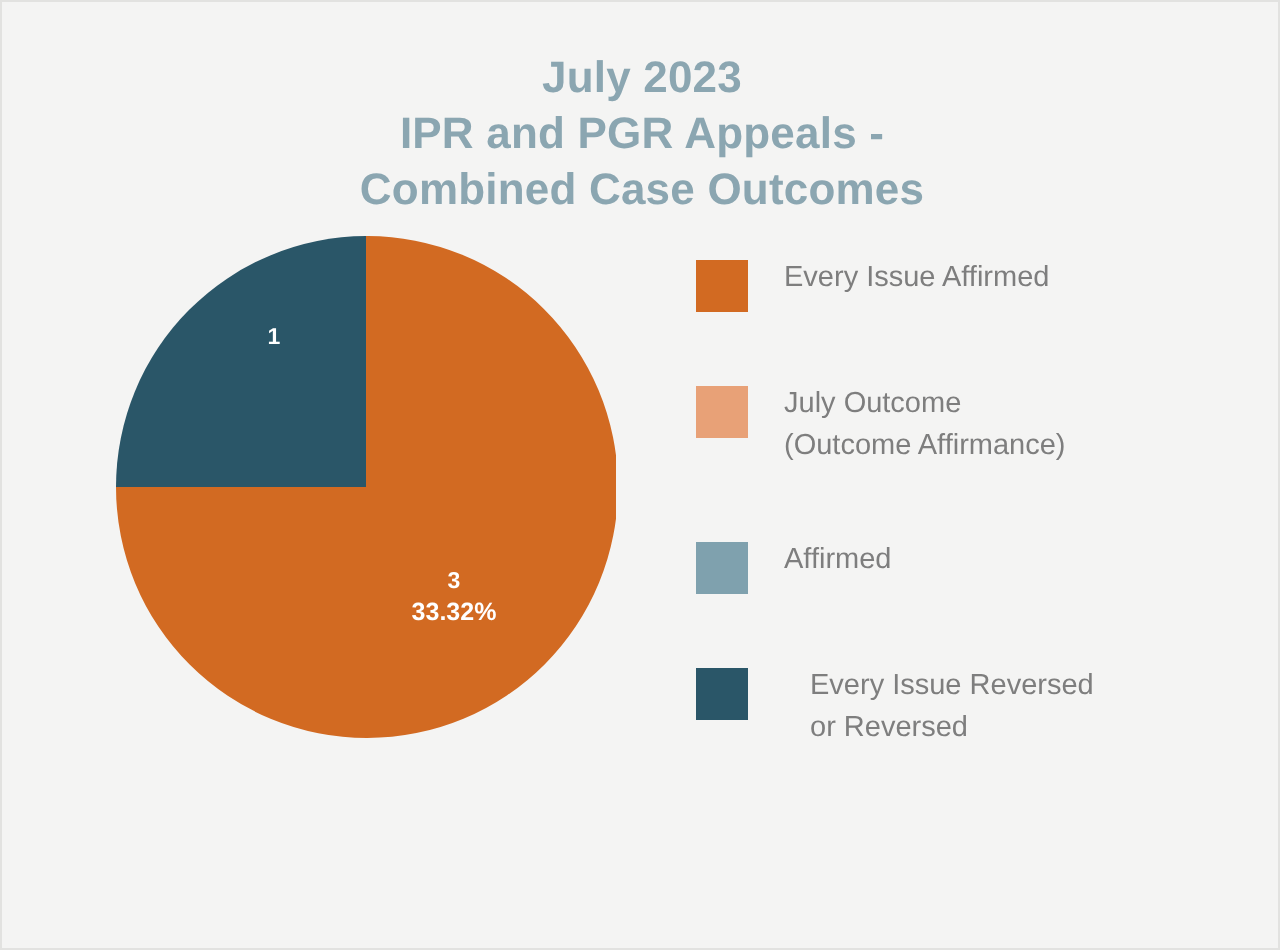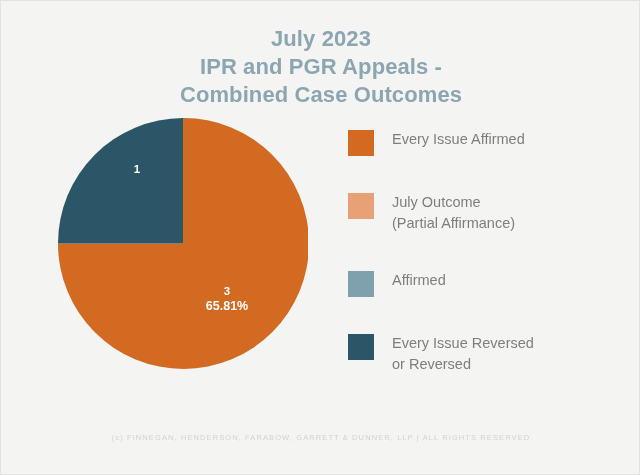--- a/index.html
+++ b/index.html
@@ -74,21 +74,21 @@
     position: absolute;
     left: 347px;
     top: 128px;
     width: 270px;
   }
   .legend-item {
     display: flex;
     align-items: flex-start;
     margin-bottom: 36px;
   }
-  .legend-item:last-child { margin-bottom: 0; }
+  .legend-item:last-child { margin-bottom: 0; gap: 13px; }
   .legend-swatch {
     width: 26px;
     height: 26px;
     flex: 0 0 26px;
     margin-top: 1px;
   }
   .legend-label {
     margin-left: 18px;
     color: #7e7e7e;
     font-size: 14.5px;
@@ -125,53 +125,52 @@
 
       <path d="M 125 125.5 L 0 125.5 A 125.5 125.5 0 0 1 125 0 Z" fill="#2a5668"></path>
     </svg>
 
     <div class="slice-label" id="label-reversed">
       <span class="lab-count">1</span>
     </div>
 
     <div class="slice-label" id="label-affirmed">
       <span class="lab-count">3</span>
-      <span class="lab-pct">65.81%</span>
+      <span class="lab-pct">33.32%</span>
     </div>
   </div>
 
   <div id="legend">
 
     <div class="legend-item">
       <span class="legend-swatch" style="background:#d26a22;"></span>
       <span class="legend-label">
         <span class="lg-line">Every Issue Affirmed</span>
       </span>
     </div>
 
     <div class="legend-item">
       <span class="legend-swatch" style="background:#e8a177;"></span>
       <span class="legend-label">
         <span class="lg-line">July Outcome</span>
-        <span class="lg-line">(Partial Affirmance)</span>
+        <span class="lg-line">(Outcome Affirmance)</span>
       </span>
     </div>
 
     <div class="legend-item">
       <span class="legend-swatch" style="background:#7fa1ae;"></span>
       <span class="legend-label">
         <span class="lg-line">Affirmed</span>
       </span>
     </div>
 
     <div class="legend-item">
       <span class="legend-swatch" style="background:#2a5668;"></span>
       <span class="legend-label">
         <span class="lg-line">Every Issue Reversed</span>
         <span class="lg-line">or Reversed</span>
       </span>
     </div>
 
   </div>
 
-  <div id="footer">(c) FINNEGAN, HENDERSON, FARABOW, GARRETT &amp; DUNNER, LLP | ALL RIGHTS RESERVED</div>
 
 </div>
 
 </body></html>

